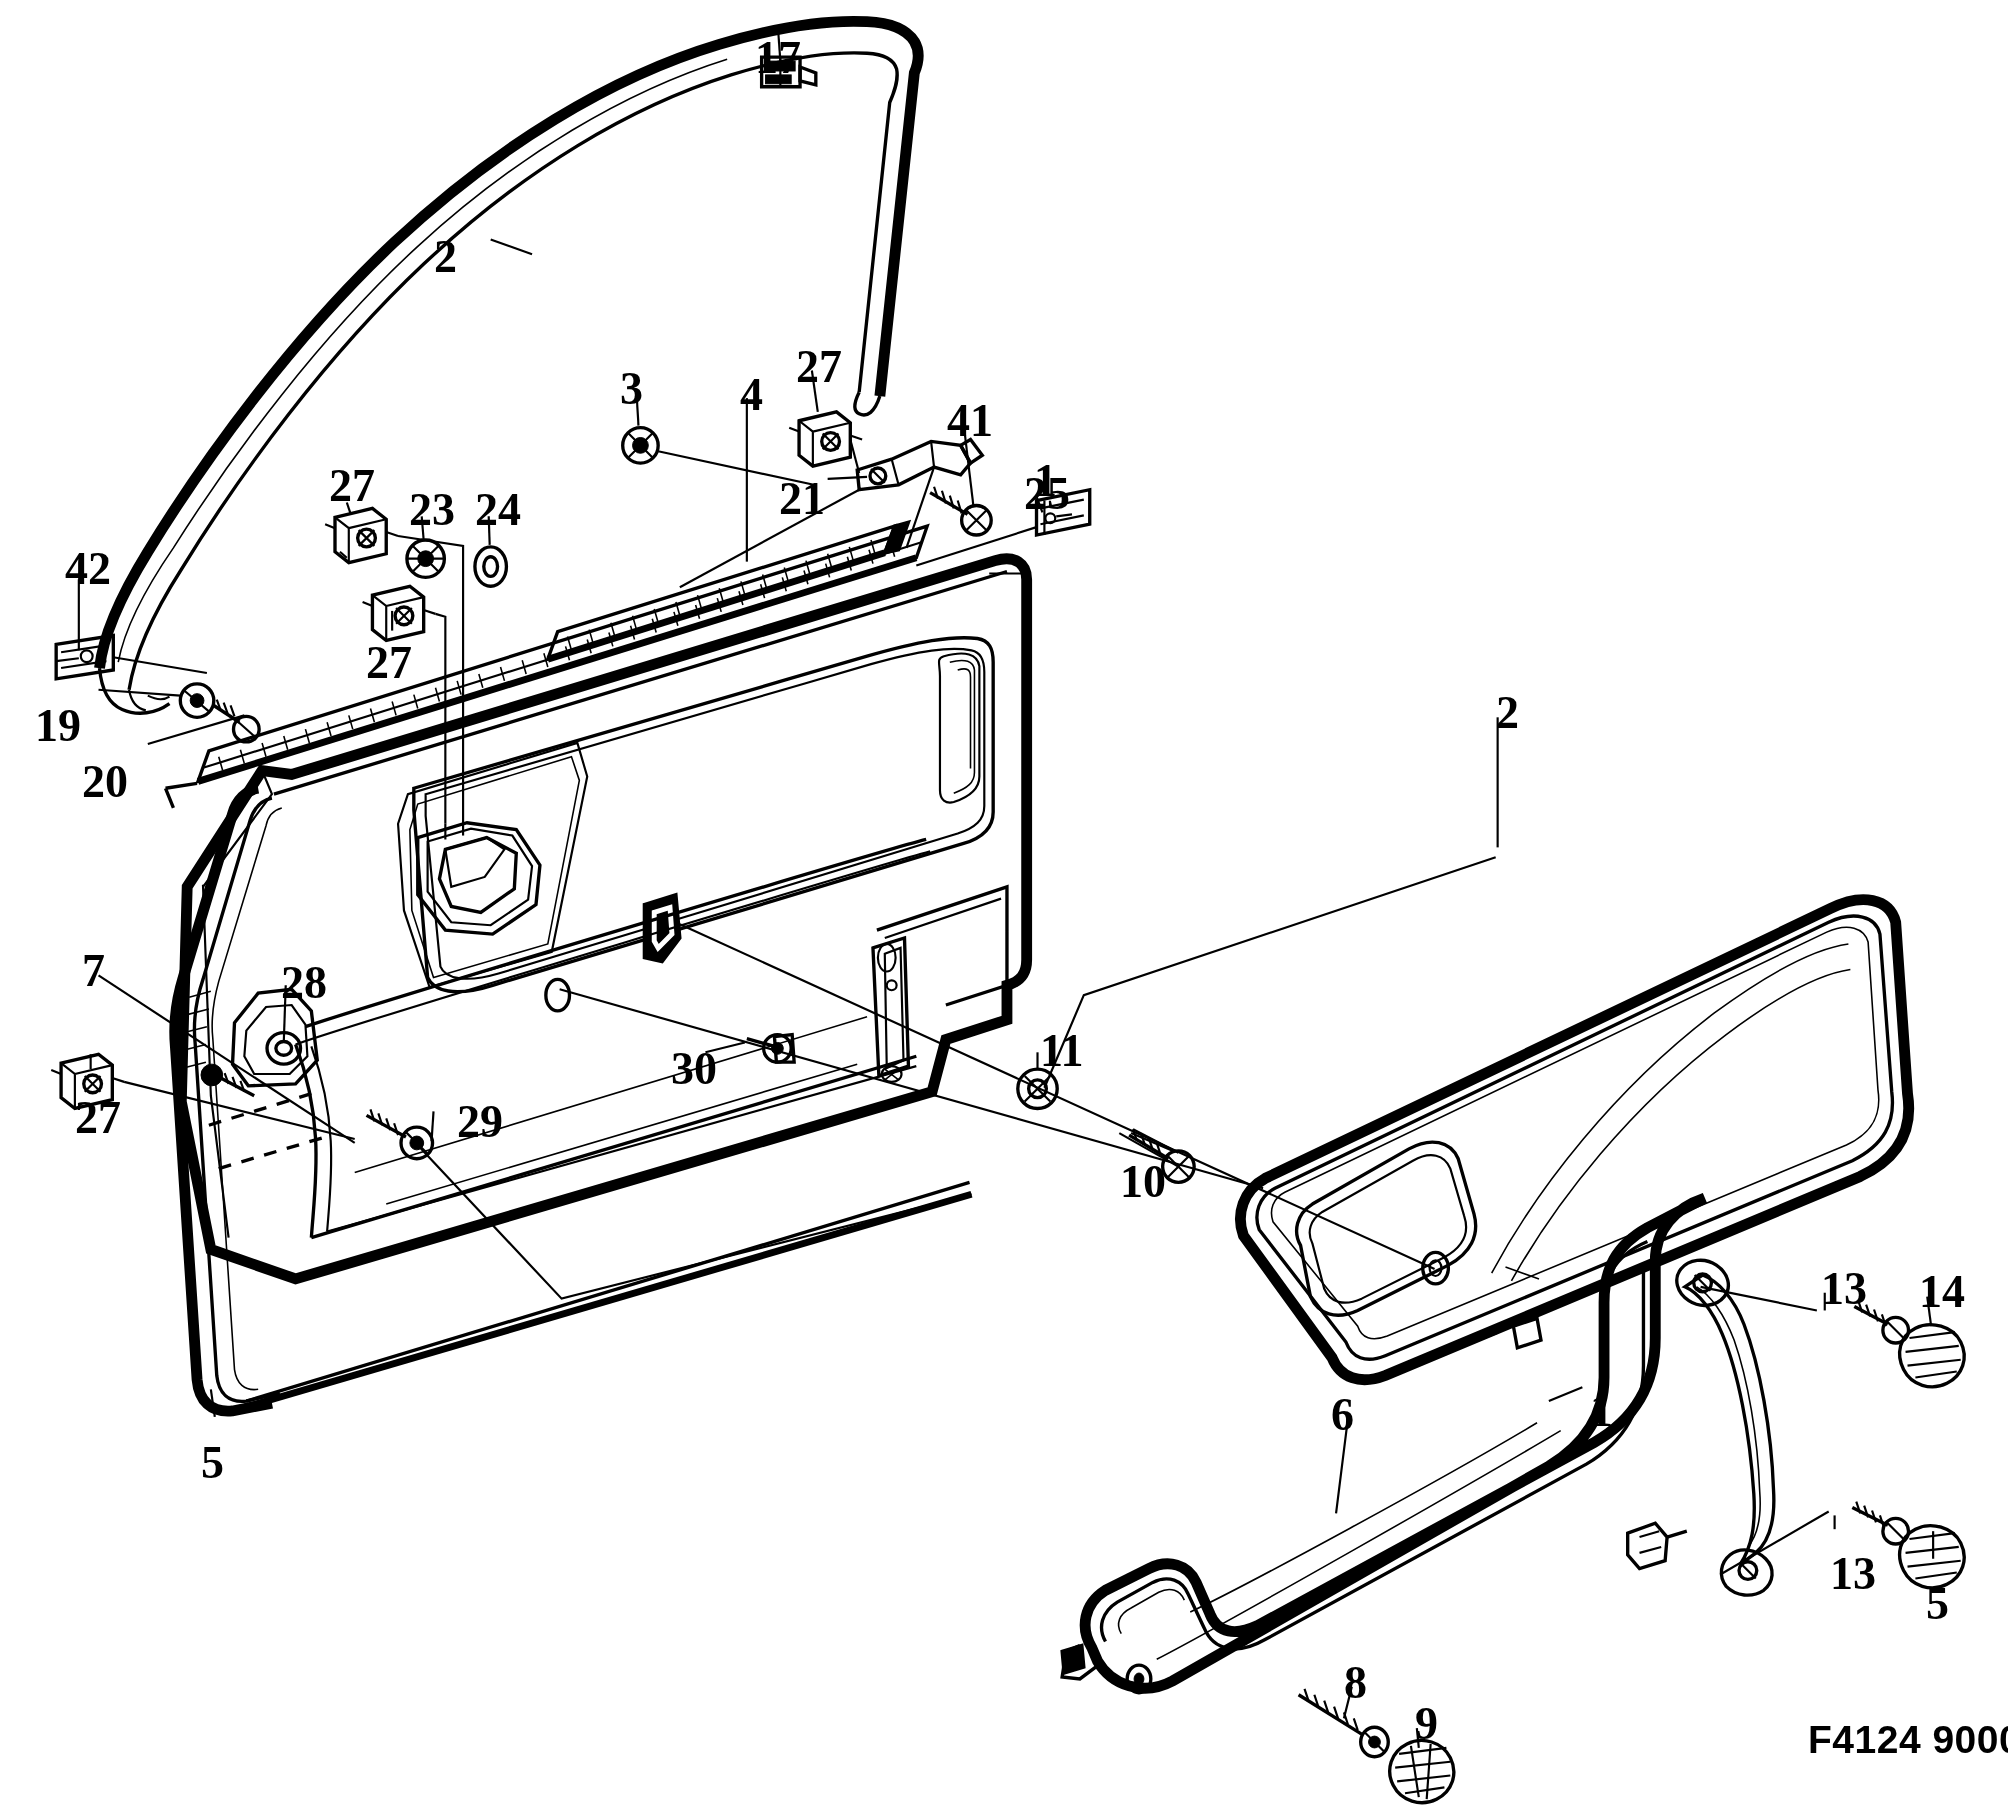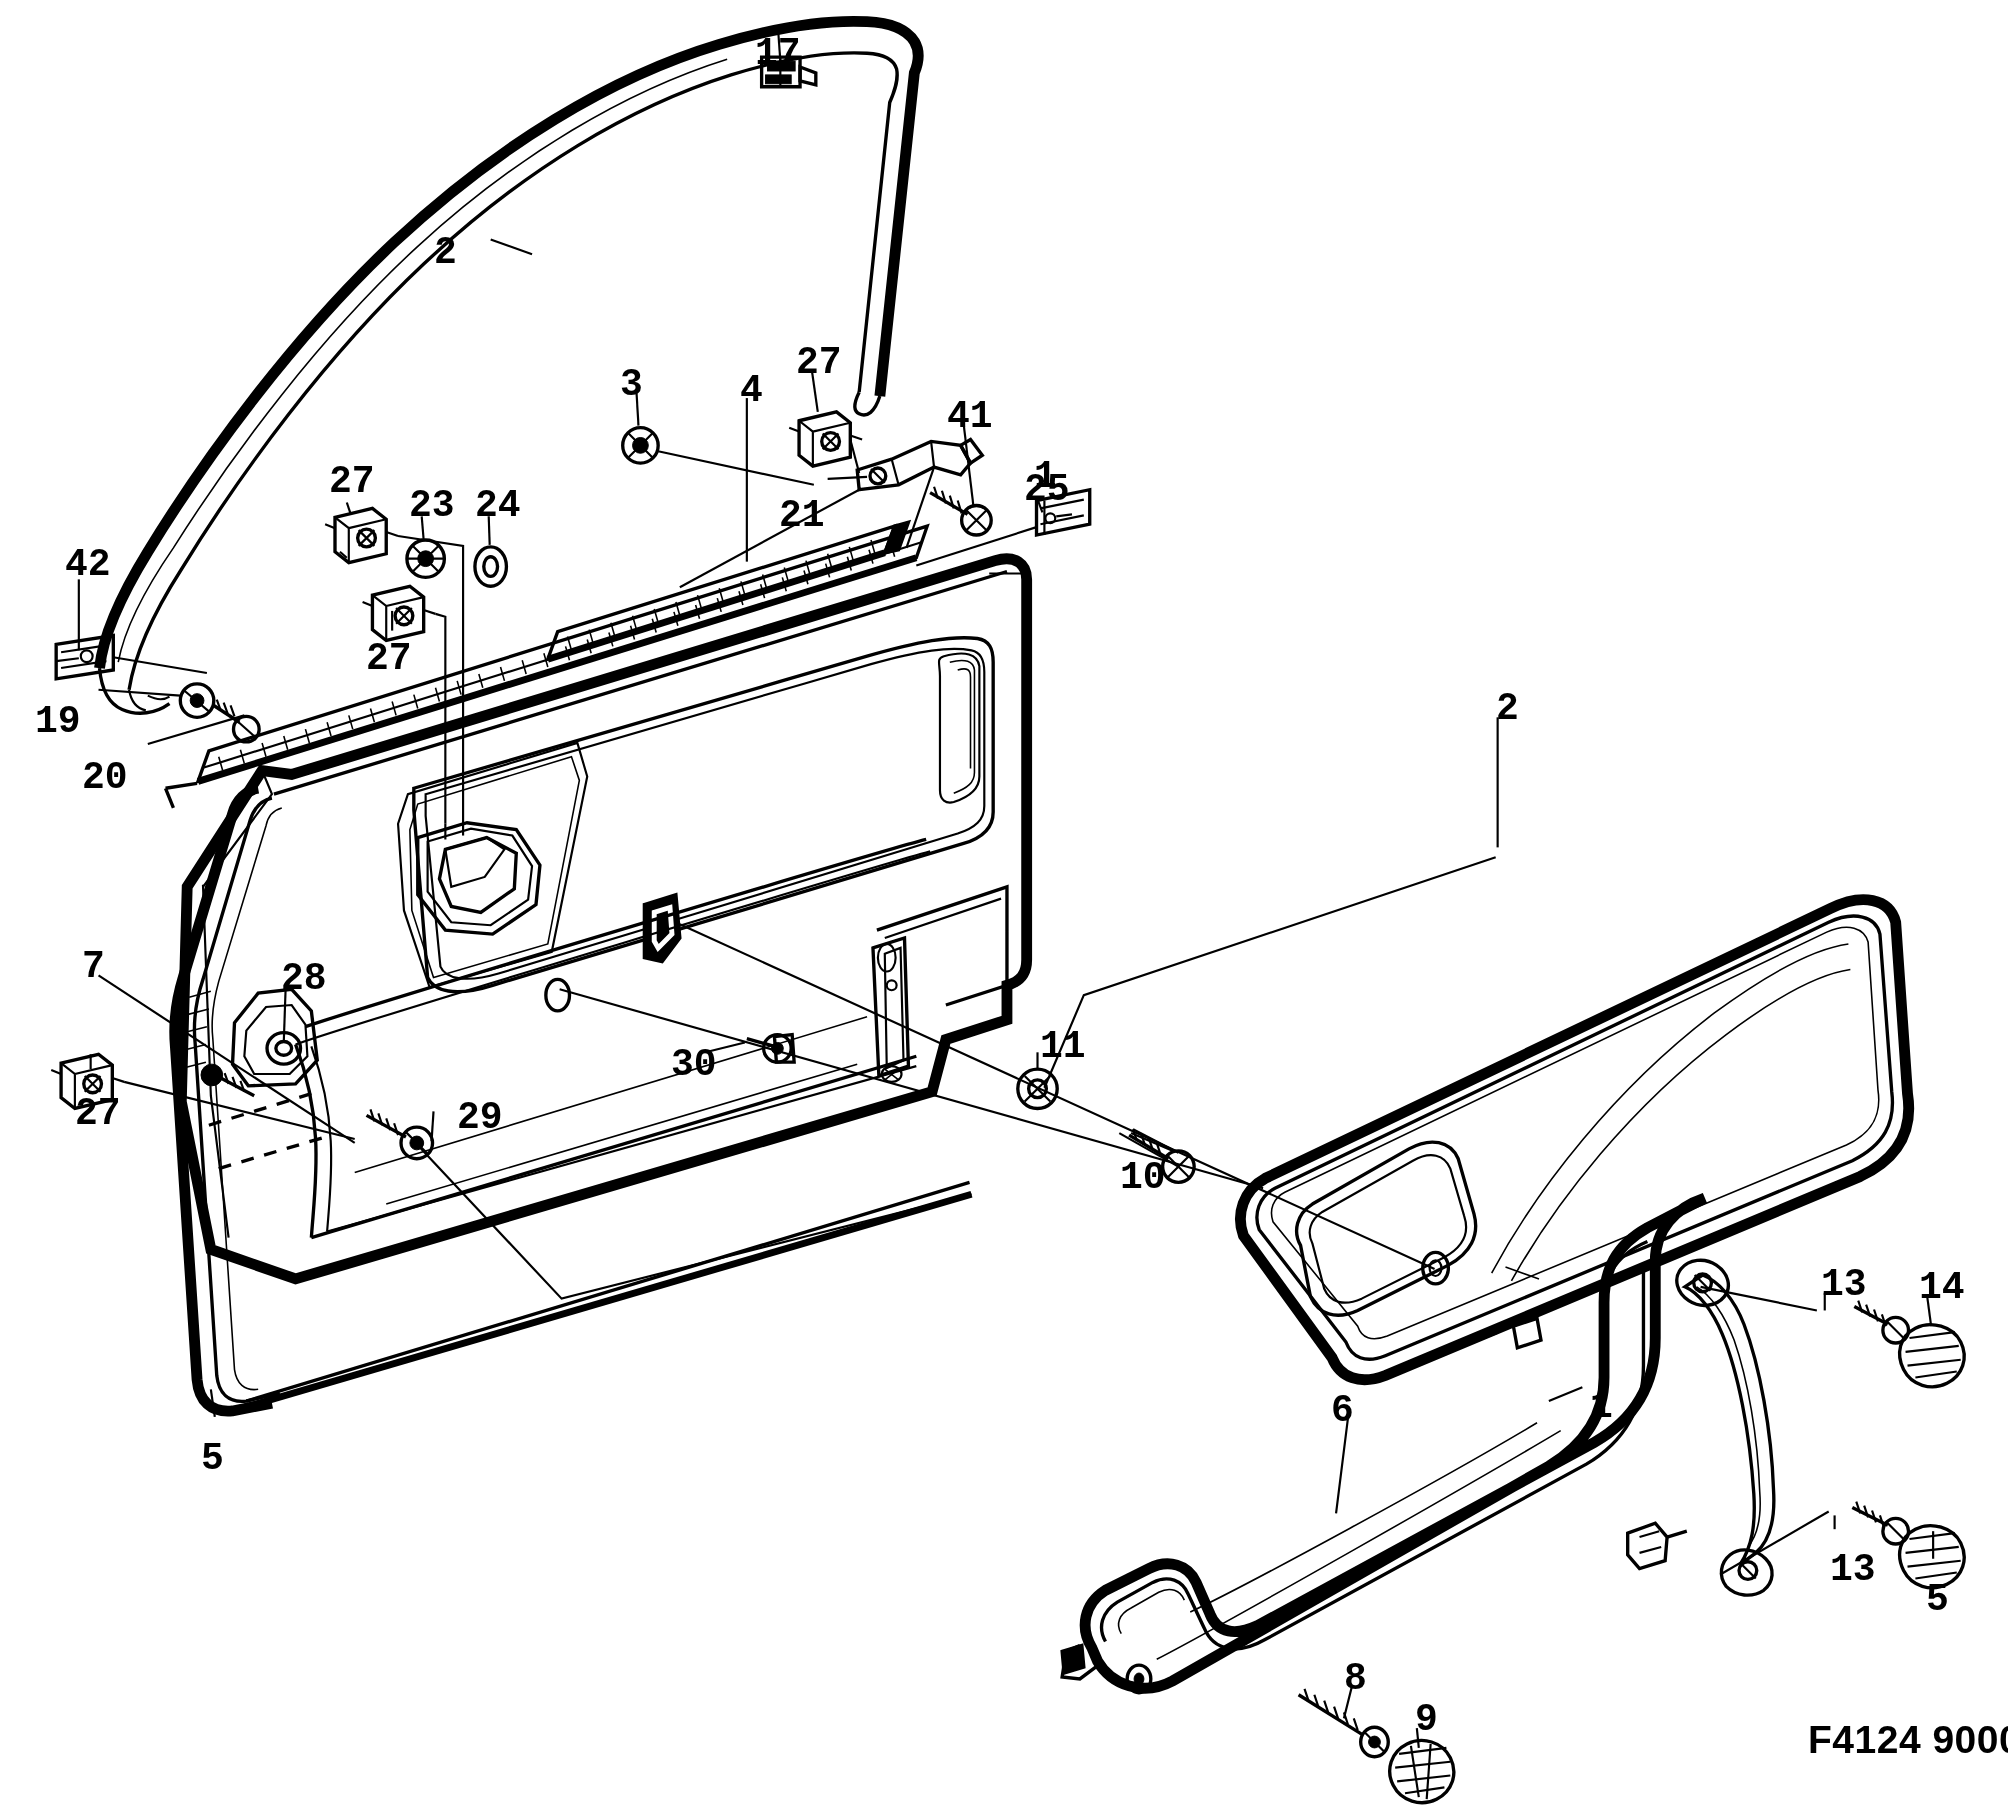--- a/index.html
+++ b/index.html
@@ -1,23 +1,23 @@
 <!DOCTYPE html>
 <html><head>
 <meta charset="utf-8">
 <style>
   html,body{margin:0;padding:0;background:#ffffff;}
   body{width:2009px;height:1812px;overflow:hidden;font-family:"Liberation Sans",sans-serif;}
   #sheet{position:relative;width:2009px;height:1812px;background:#fff;}
   svg#diagram{position:absolute;left:0;top:0;width:2009px;height:1812px;}
   .callout{
     position:absolute;
-    font-family:Liberation Mono, monospace;
+    font-family:Liberation Serif, serif;
     font-weight:700;
-    font-size:38px;
+    font-size:46px;
     line-height:1;
     color:#000;
     white-space:nowrap;
     user-select:none;
   }
   .figcode{
     position:absolute;
     font-family:"Liberation Sans",sans-serif;
     font-weight:700;
     font-size:39px;
@@ -588,21 +588,21 @@
   <div class="callout" style="left:1590px;top:1388px">1</div>
   <div class="callout" style="left:1821px;top:1266px">13</div>
   <div class="callout" style="left:1919px;top:1269px">14</div>
   <div class="callout" style="left:1830px;top:1551px">13</div>
   <div class="callout" style="left:1926px;top:1581px">5</div>
   <div class="callout" style="left:434px;top:234px">2</div>
   <div class="callout" style="left:755px;top:35px">17</div>
   <div class="callout" style="left:82px;top:759px">20</div>
   <div class="callout" style="left:35px;top:703px">19</div>
   <div class="callout" style="left:671px;top:1046px">30</div>
-  <div class="callout" style="left:779px;top:497px">21</div>
+  <div class="callout" style="left:779px;top:476px">21</div>
   <div class="callout" style="left:947px;top:398px">41</div>
   <div class="callout" style="left:409px;top:487px">23</div>
   <div class="callout" style="left:475px;top:487px">24</div>
   <div class="callout" style="left:1024px;top:471px">25</div>
   <div class="callout" style="left:65px;top:546px">42</div>
   <div class="callout" style="left:329px;top:463px">27</div>
   <div class="callout" style="left:366px;top:640px">27</div>
   <div class="callout" style="left:796px;top:344px">27</div>
   <div class="callout" style="left:75px;top:1095px">27</div>
   <div class="callout" style="left:281px;top:960px">28</div>

